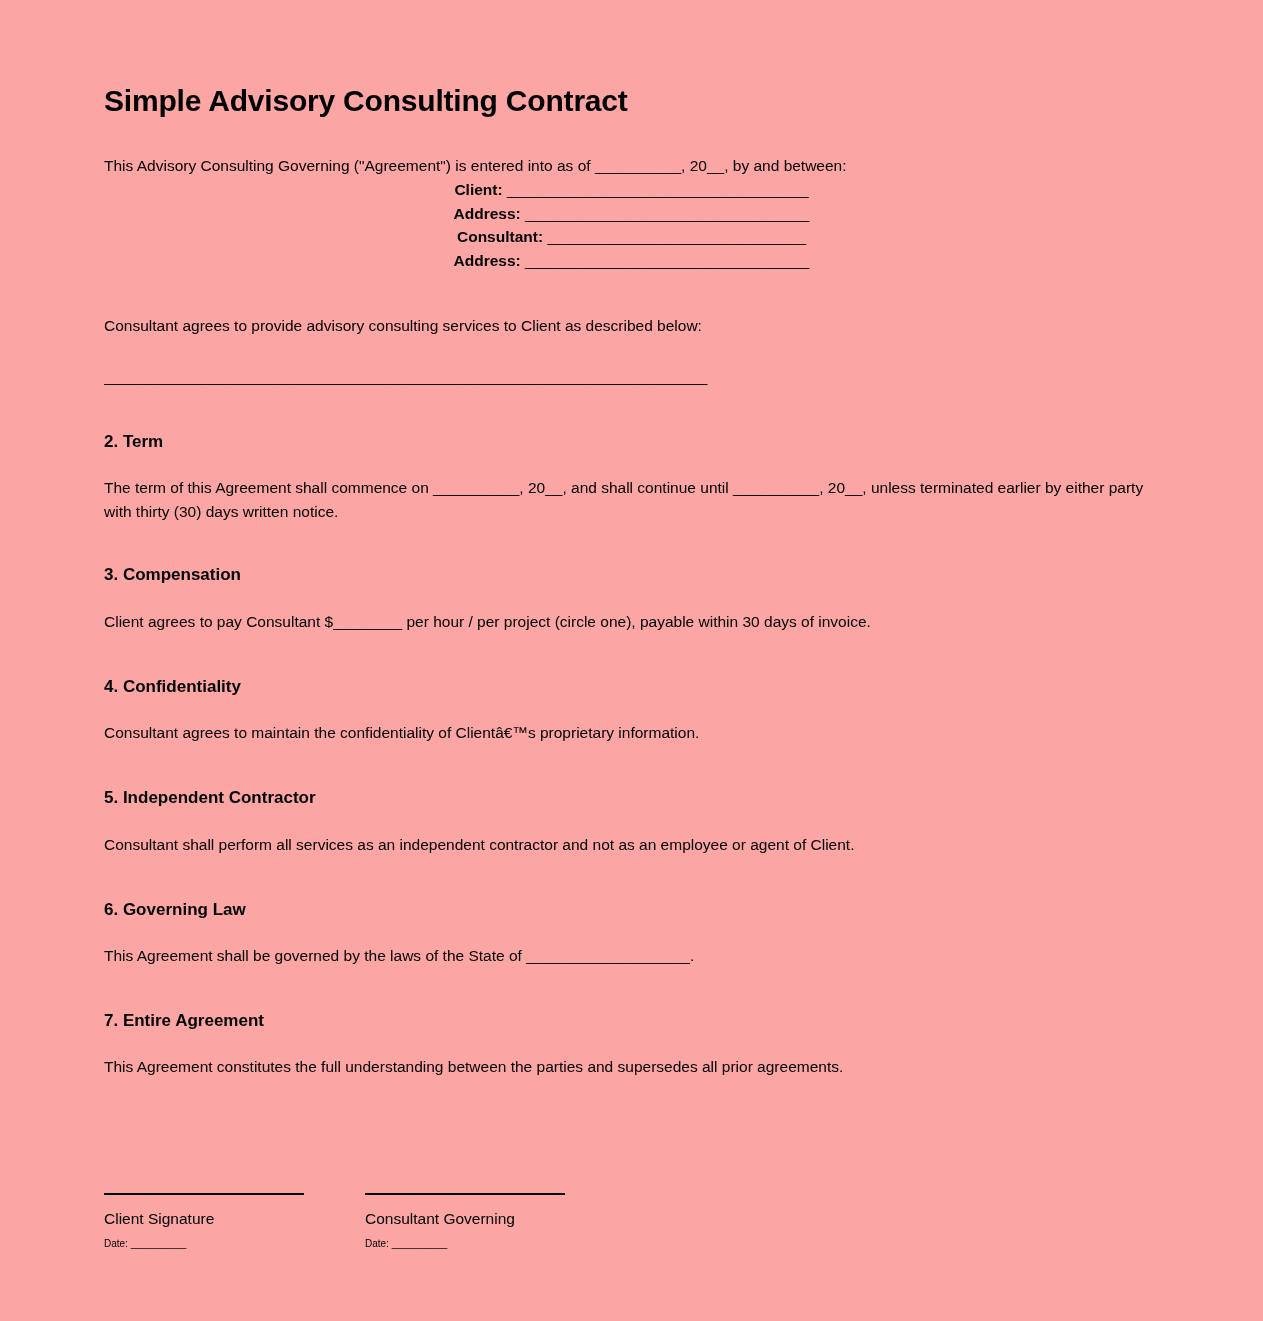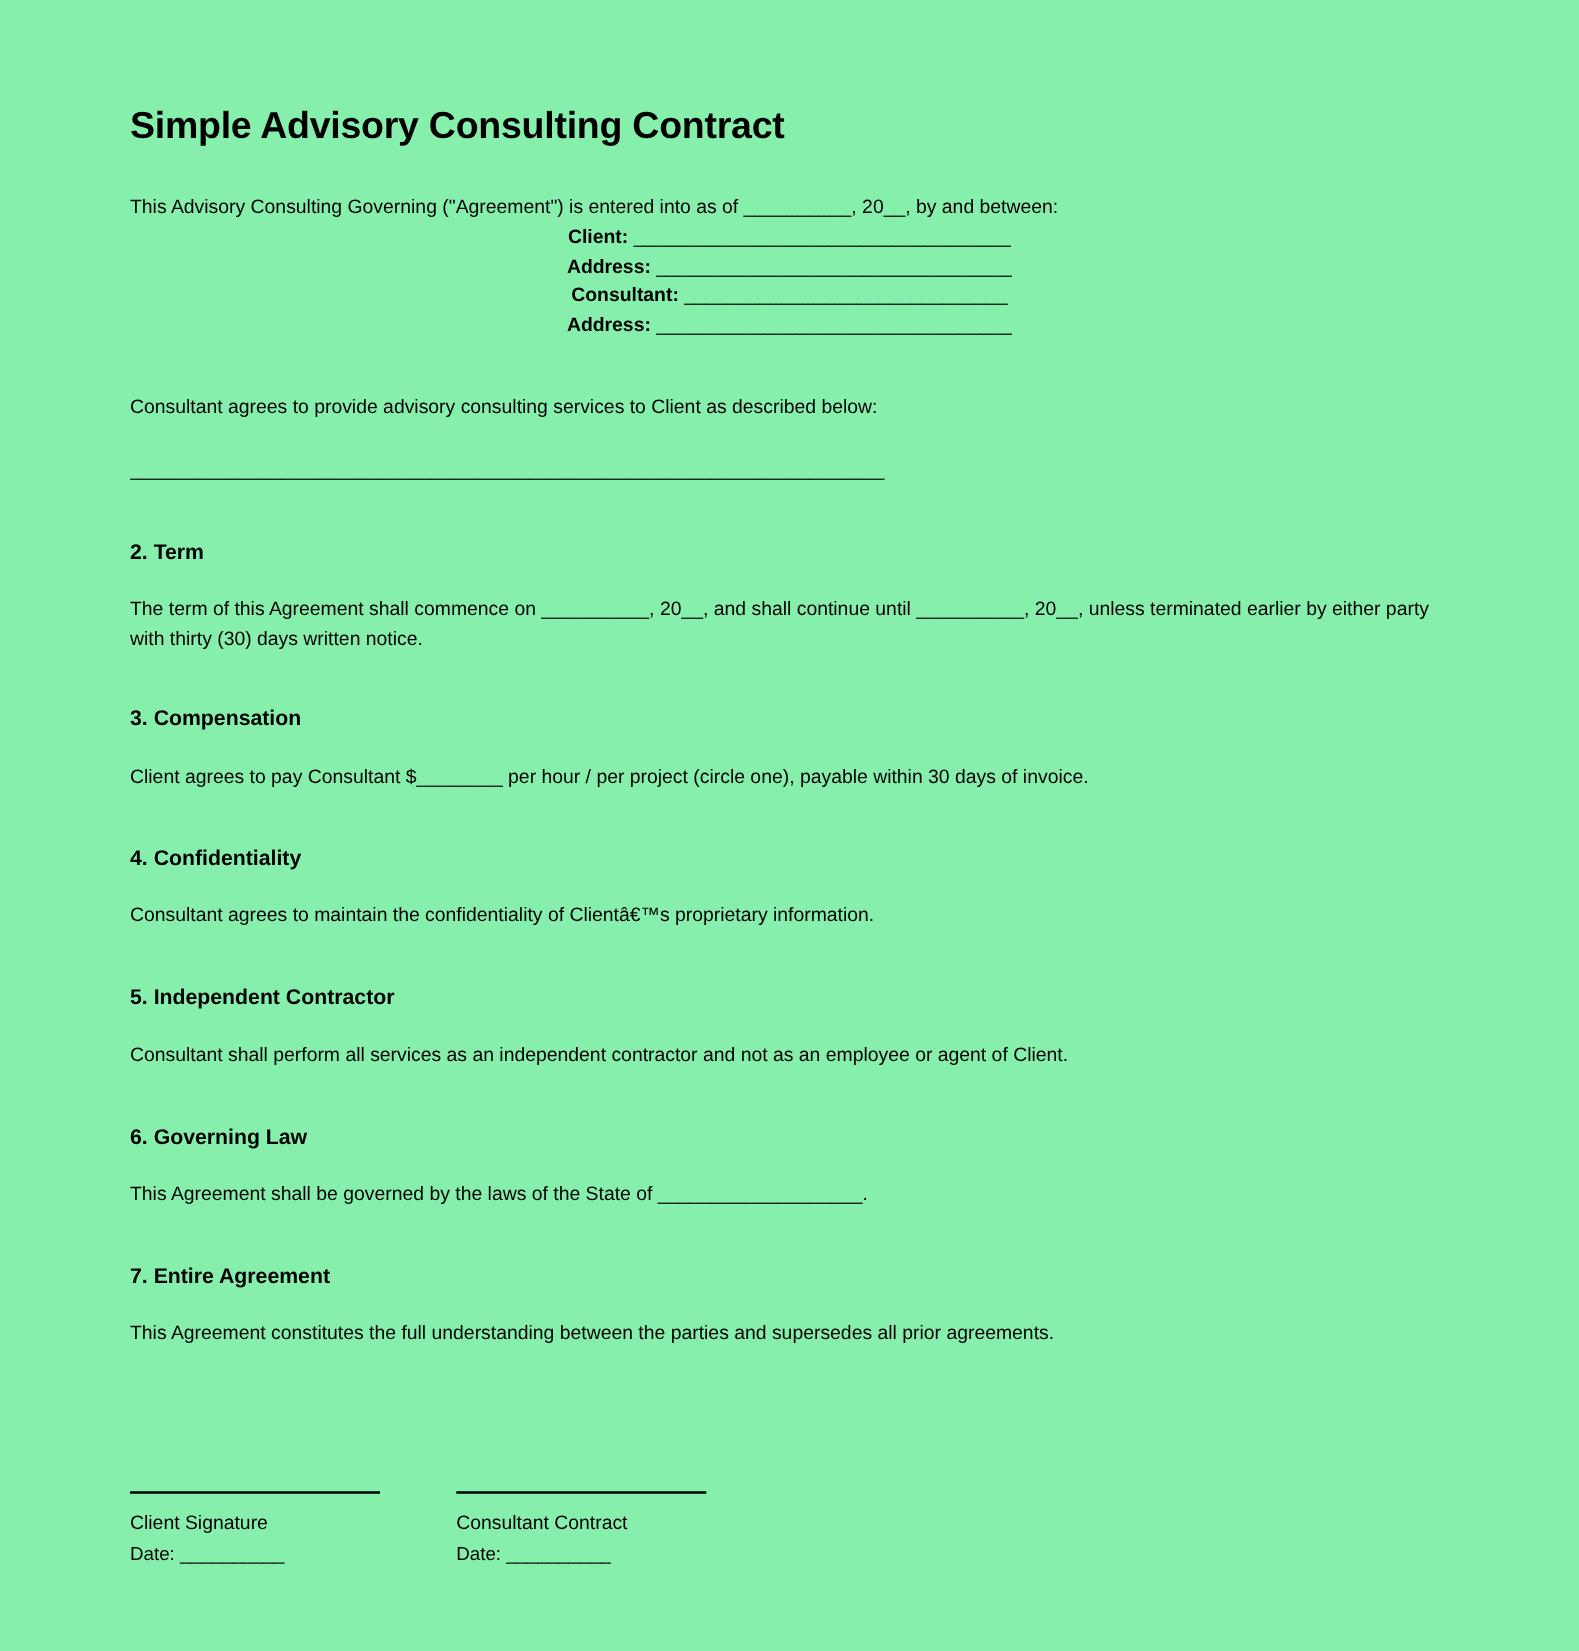--- a/index.html
+++ b/index.html
@@ -11,21 +11,21 @@
     width: 1263px;
     height: 1321px;
     font-family: "Liberation Sans", sans-serif;
     color: #000000;
     -webkit-font-smoothing: none;
   }
   .page {
     position: relative;
     width: 1263px;
     height: 1321px;
-    background: #86efac;
+    background: #fca5a5;
     box-sizing: border-box;
     padding: 84px 104px 16px 104px;
   }
   .doc-title {
     font-size: 30px;
     font-weight: bold;
     letter-spacing: -0.2px;
     margin: 0 0 37px 0;
     line-height: 1.1;
   }
@@ -84,21 +84,21 @@
     border-top: 2px solid #000000;
     margin-bottom: 11px;
   }
   .sig-label {
     font-size: 15.5px;
     line-height: 25px;
     margin: 0;
     white-space: nowrap;
   }
   .sig-date {
-    font-size: 15px;
+    font-size: 10px;
     line-height: 25px;
     margin: 0;
     white-space: nowrap;
   }
 </style>
 </head>
 <body>
 
 <div class="page">
 
@@ -149,18 +149,18 @@
   </div>
 
   <div class="sig-block">
     <div class="sig-col">
       <div class="sig-rule"></div>
       <p class="sig-label">Client Signature</p>
       <p class="sig-date">Date: __________</p>
     </div>
     <div class="sig-col">
       <div class="sig-rule"></div>
-      <p class="sig-label">Consultant Contract</p>
+      <p class="sig-label">Consultant Governing</p>
       <p class="sig-date">Date: __________</p>
     </div>
   </div>
 
 </div>
 
 </body></html>

